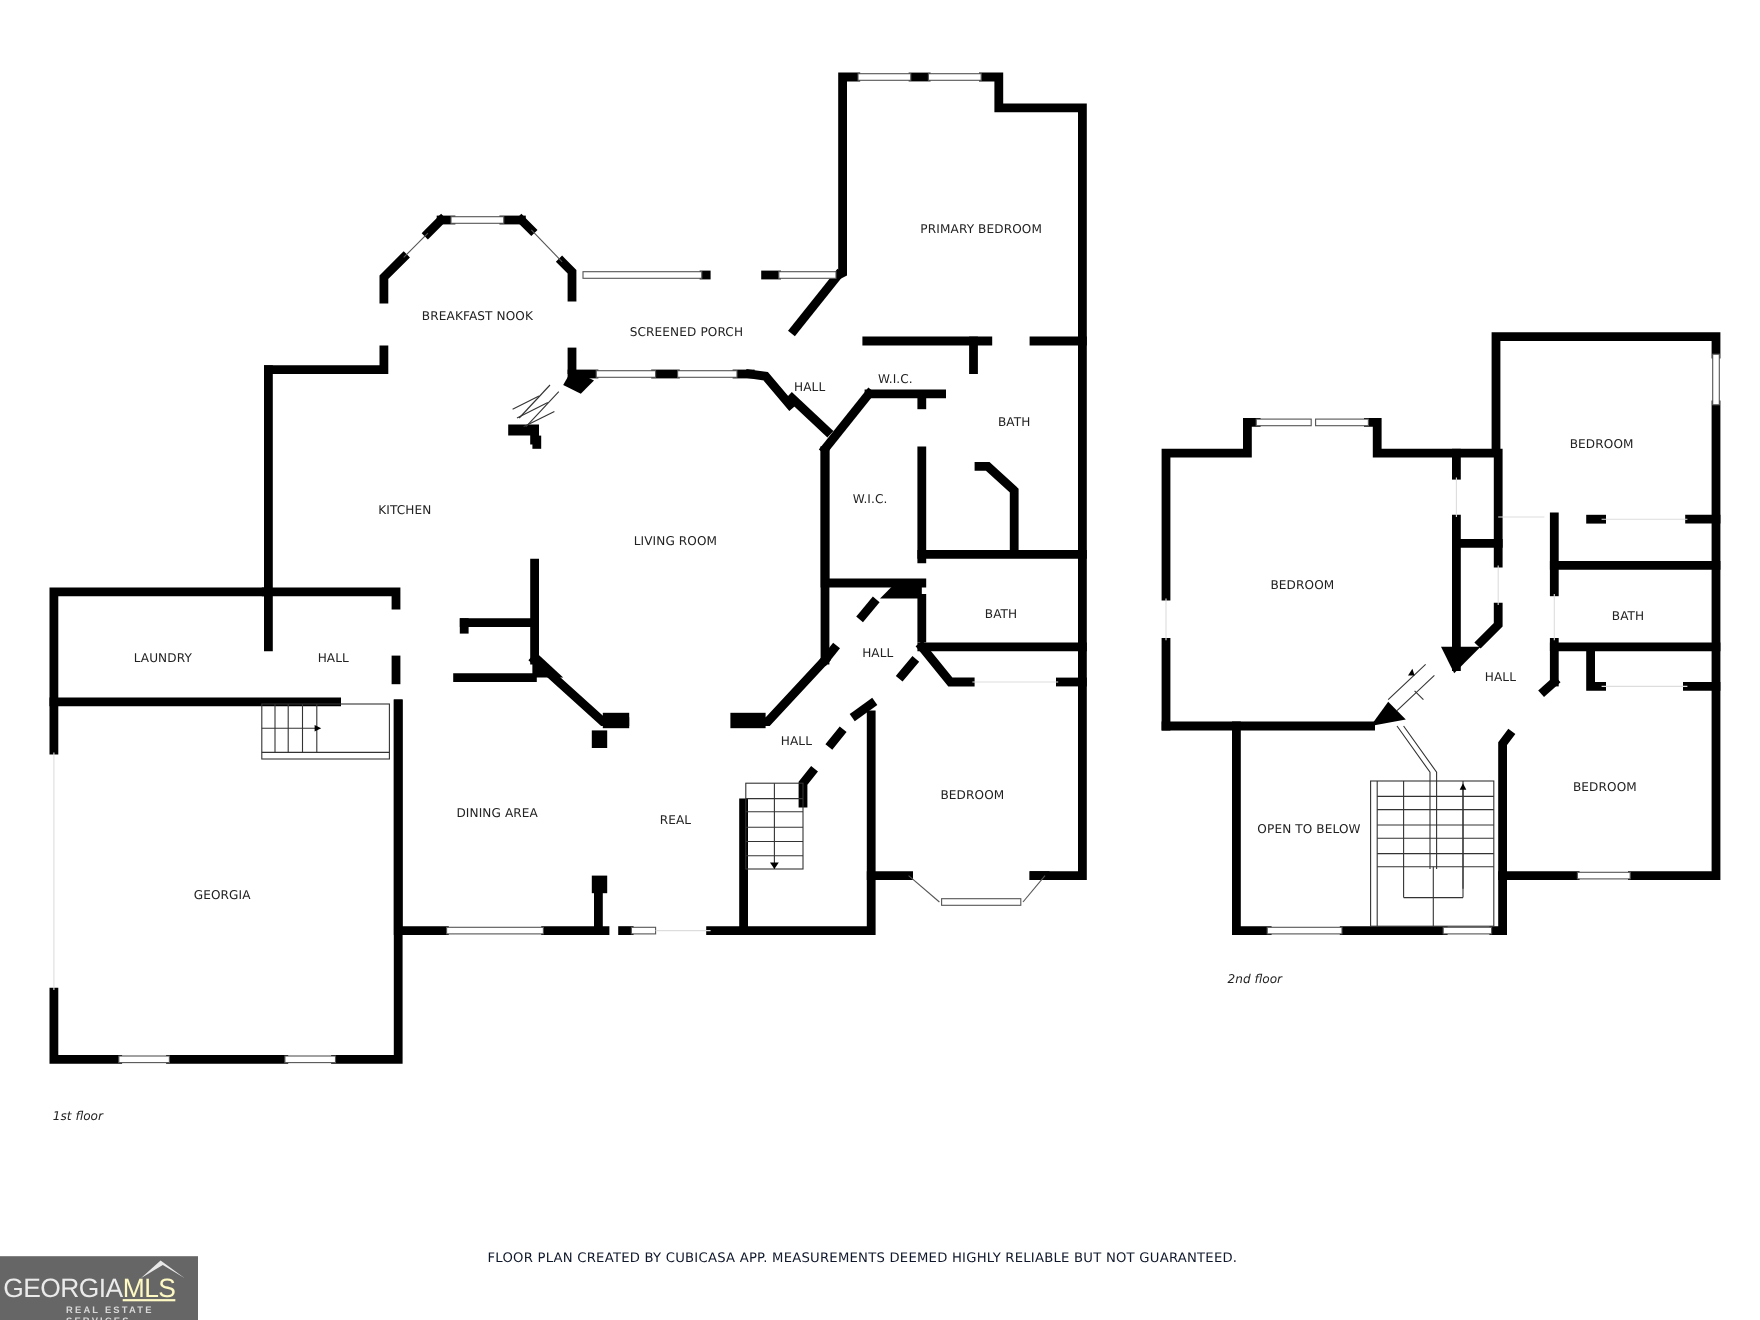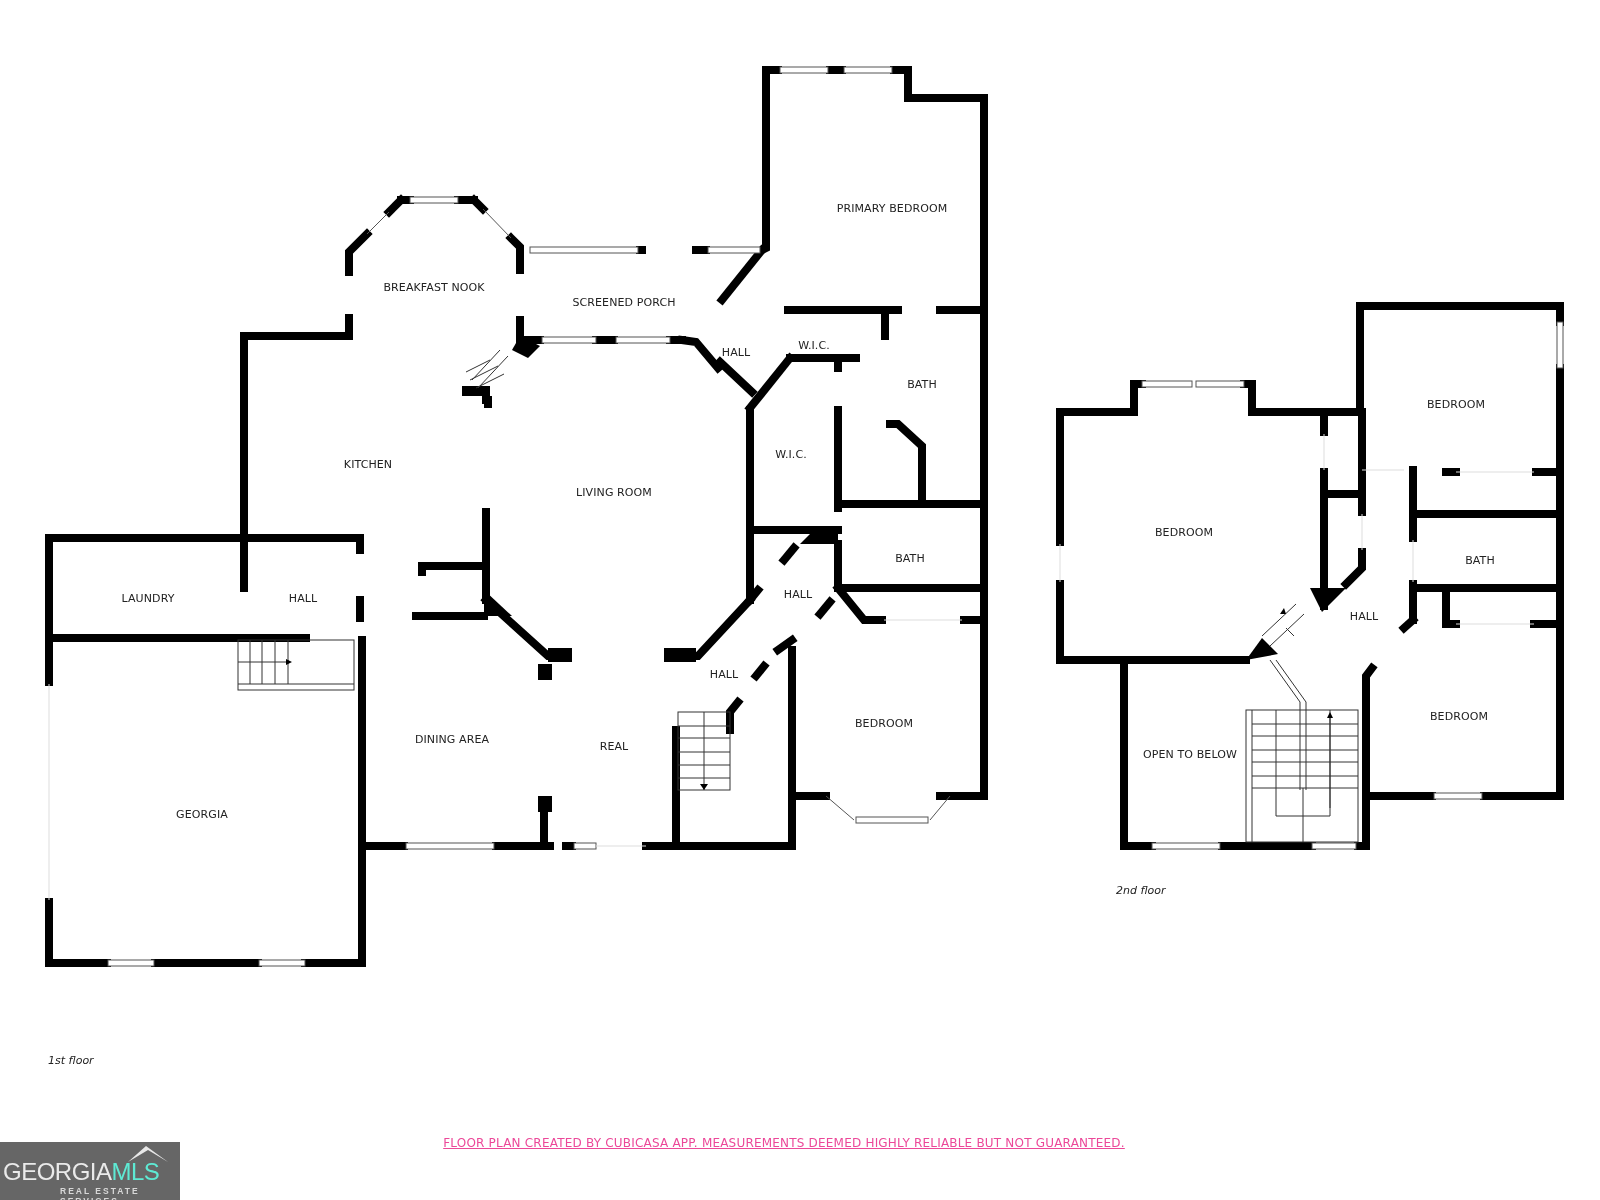--- a/index.html
+++ b/index.html
@@ -8,26 +8,26 @@
   #plan { position: absolute; left: 0; top: 0; width: 1600px; height: 1200px; }
   .wall { stroke: #000; stroke-width: 8; fill: none; stroke-linecap: square; stroke-linejoin: miter; }
   .solid { fill: #000; }
   .win { stroke: #555; stroke-width: 1; fill: #fff; }
   .door { stroke: #ddd; stroke-width: 1; fill: none; }
   .stair { stroke: #333; stroke-width: 1; fill: none; }
   .label { position: absolute; font-size: 11px; color: #222; white-space: nowrap;
            transform: translate(-50%, -50%); letter-spacing: 0.1px; }
   .floor-label { position: absolute; font-size: 11px; color: #222; white-space: nowrap; font-style: italic; }
   .disclaimer { position: absolute; left: 784px; top: 1136px; transform: translateX(-50%);
-                font-size: 12px; color: #ec4899; white-space: nowrap; letter-spacing: 0.2px; text-decoration: underline; }
+                font-size: 12px; color: #0f172a; white-space: nowrap; letter-spacing: 0.2px; }
   .logo { position: absolute; left: 0; top: 1142px; width: 180px; height: 58px; background: #666;
           color: #fff; overflow: hidden; }
   .logo-main { position: absolute; left: 3px; top: 16px; font-size: 24px; letter-spacing: -0.5px;
                font-family: "Liberation Sans", sans-serif; color: #eaeaea; }
-  .logo-main .mls { color: #5eead4; }
+  .logo-main .mls { color: #fef9c3; text-decoration: underline; }
   .logo-sub { position: absolute; left: 24px; top: 44px; font-size: 8.5px; letter-spacing: 2px;
               color: #d8d8d8; font-weight: bold; font-family: "Liberation Sans", sans-serif; margin-left: 36px; }
   .logo-roof { position: absolute; left: 126px; top: 2px; }
 </style>
 </head>
 <body>
 
 <svg id="plan" viewBox="0 0 1600 1200" xmlns="http://www.w3.org/2000/svg">
 
   <g>
@@ -256,21 +256,21 @@
 <div class="label" style="left:614px;top:746px">REAL</div>
 <div class="label" style="left:202px;top:814px">GEORGIA</div>
 
 <div class="label" style="left:1456px;top:404px">BEDROOM</div>
 <div class="label" style="left:1184px;top:532px">BEDROOM</div>
 <div class="label" style="left:1480px;top:560px">BATH</div>
 <div class="label" style="left:1364px;top:616px">HALL</div>
 <div class="label" style="left:1459px;top:716px">BEDROOM</div>
 <div class="label" style="left:1190px;top:754px">OPEN TO BELOW</div>
 
-<div class="floor-label" style="left:48px;top:1054px">1st floor</div>
+<div class="floor-label" style="left:48px;top:1008px">1st floor</div>
 <div class="floor-label" style="left:1116px;top:884px">2nd floor</div>
 
 <div class="disclaimer">FLOOR PLAN CREATED BY CUBICASA APP. MEASUREMENTS DEEMED HIGHLY RELIABLE BUT NOT GUARANTEED.</div>
 
 <div class="logo">
   <svg class="logo-roof" width="44" height="20" viewBox="0 0 44 20">
     <polygon points="2,18 20,2 42,18 22,6" fill="#e8e8e8"></polygon>
   </svg>
   <div class="logo-main"><span>GEORGIA</span><span class="mls">MLS</span></div>
   <div class="logo-sub">REAL ESTATE SERVICES</div>

